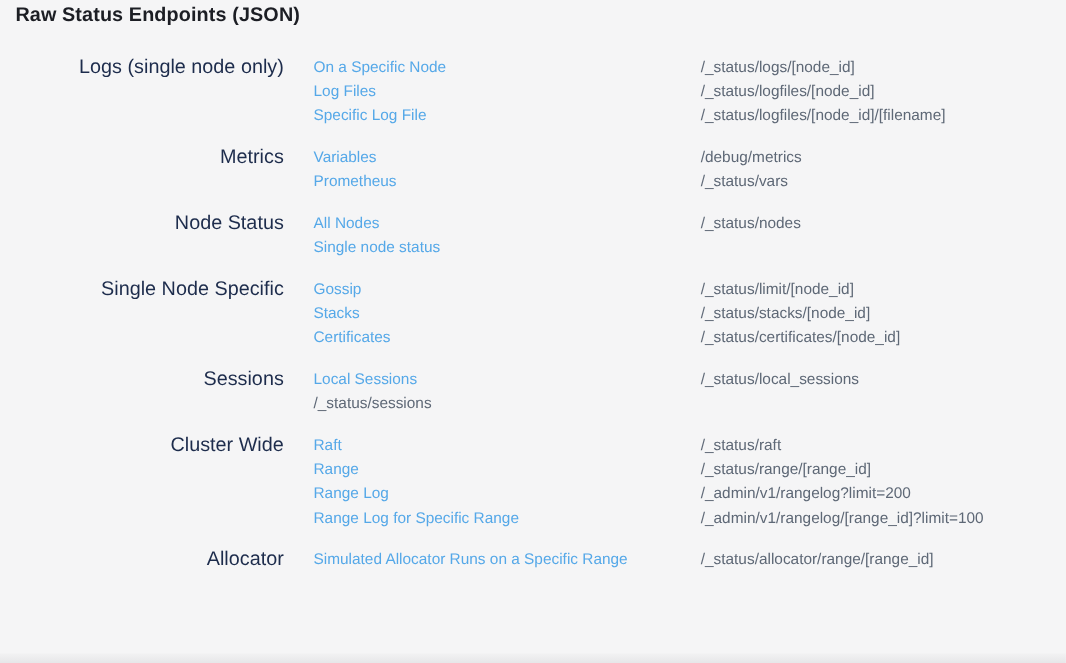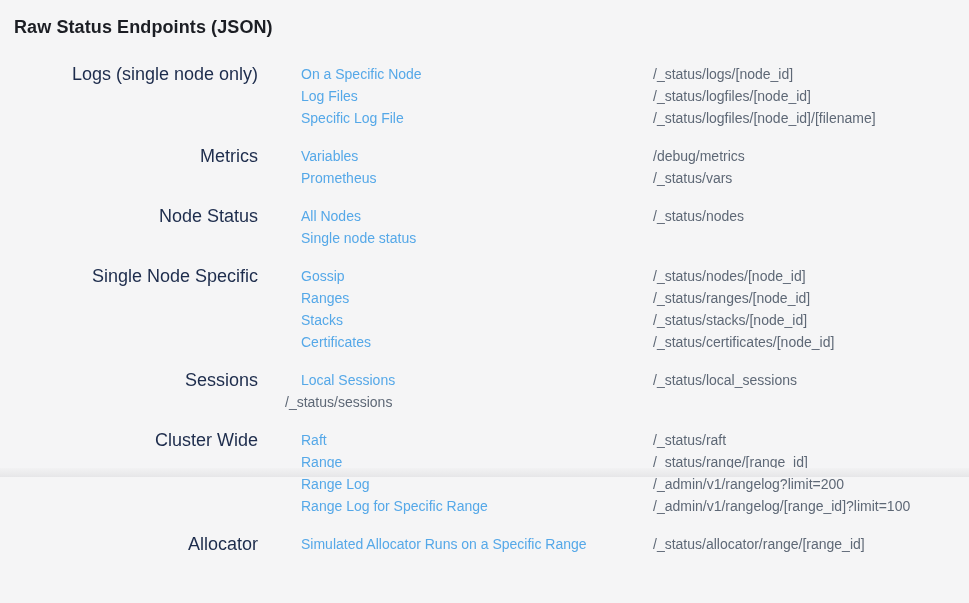--- a/index.html
+++ b/index.html
@@ -4,23 +4,23 @@
 <style>
   * { margin: 0; padding: 0; box-sizing: border-box; }
   html, body {
     width: 969px; height: 603px;
     font-family: "Liberation Sans", "DejaVu Sans", sans-serif;
     background: #f5f5f6;
     overflow: hidden;
     position: relative;
   }
   .page {
-    width: 969px; height: 477px;
+    width: 969px; height: 603px;
     position: relative;
-    padding: 17px 0 0 14px;
+    padding: 3px 0 0 14px;
   }
   .page-title {
     font-size: 18px;
     font-weight: 700;
     letter-spacing: 0.1px;
     color: #1c1e24;
     margin-bottom: 25px;
   }
   .sections { }
   .section {
@@ -45,21 +45,20 @@
     line-height: 22px;
   }
   .endpoint-link {
     width: 352px;
     flex: 0 0 352px;
     font-size: 14px;
     color: #55a8e8;
     text-decoration: none;
     cursor: pointer;
     white-space: nowrap;
-    margin-left: 16px;
   }
   .endpoint-path {
     font-size: 14px;
     color: #5e6876;
     white-space: nowrap;
   }
   .bottom-band {
     position: absolute;
     left: 0; bottom: 0;
     width: 969px; height: 9px;
@@ -120,27 +119,23 @@
     <a class="endpoint-link" href="#">Single node status</a>
   </div>
 </div>
   </div>
 
   <div class="section">
     <div class="category">Single Node Specific</div>
     <div class="rows">
   <div class="endpoint-row">
     <a class="endpoint-link" href="#">Gossip</a>
-    <span class="endpoint-path">/_status/nodes/[node_id]</span>
+    <span class="endpoint-path">/_status/limit/[node_id]</span>
   </div>
 
-  <div class="endpoint-row">
-    <a class="endpoint-link" href="#">Ranges</a>
-    <span class="endpoint-path">/_status/ranges/[node_id]</span>
-  </div>
 
   <div class="endpoint-row">
     <a class="endpoint-link" href="#">Stacks</a>
     <span class="endpoint-path">/_status/stacks/[node_id]</span>
   </div>
 
   <div class="endpoint-row">
     <a class="endpoint-link" href="#">Certificates</a>
     <span class="endpoint-path">/_status/certificates/[node_id]</span>
   </div>

